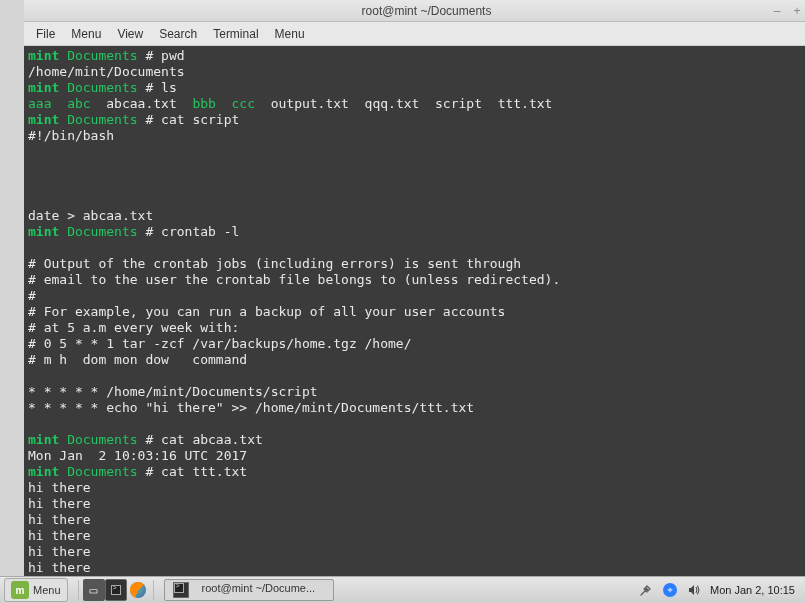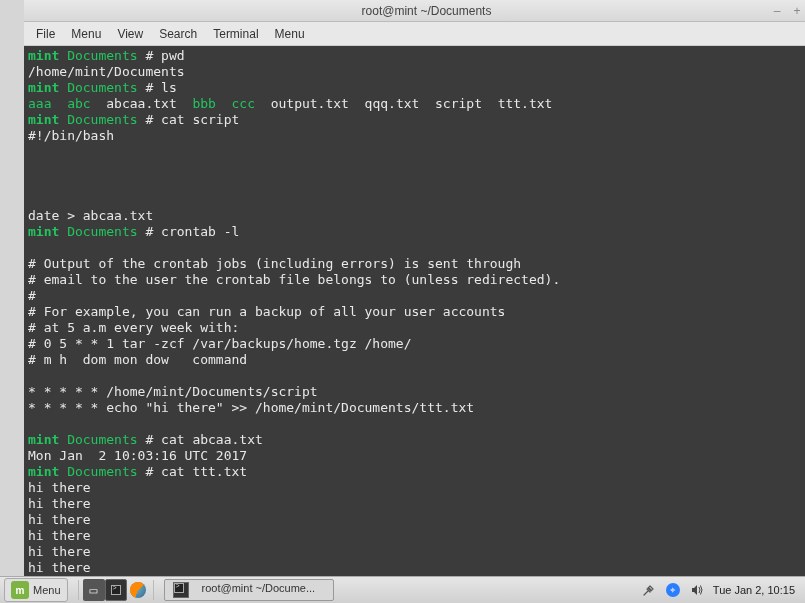--- a/index.html
+++ b/index.html
@@ -189,15 +189,15 @@
     </div>
     <div class="tray-icon">
         <div class="bt">⌖</div>
       </div>
     <div class="tray-icon speaker">
       <svg width="14" height="14" viewBox="0 0 14 14">
           <path d="M2 5 L4 5 L7 2 L7 12 L4 9 L2 9 Z" fill="#444"></path>
           <path d="M9 4 Q11 7 9 10 M10.5 2.5 Q13.5 7 10.5 11.5" stroke="#444" stroke-width="1" fill="none"></path>
         </svg>
     </div>
-    <span class="clock">Tue Jan  2, 10:15</span>
+    <span class="clock">Mon Jan  2, 10:15</span>
   </div>
 </div>
 
 </body></html>

